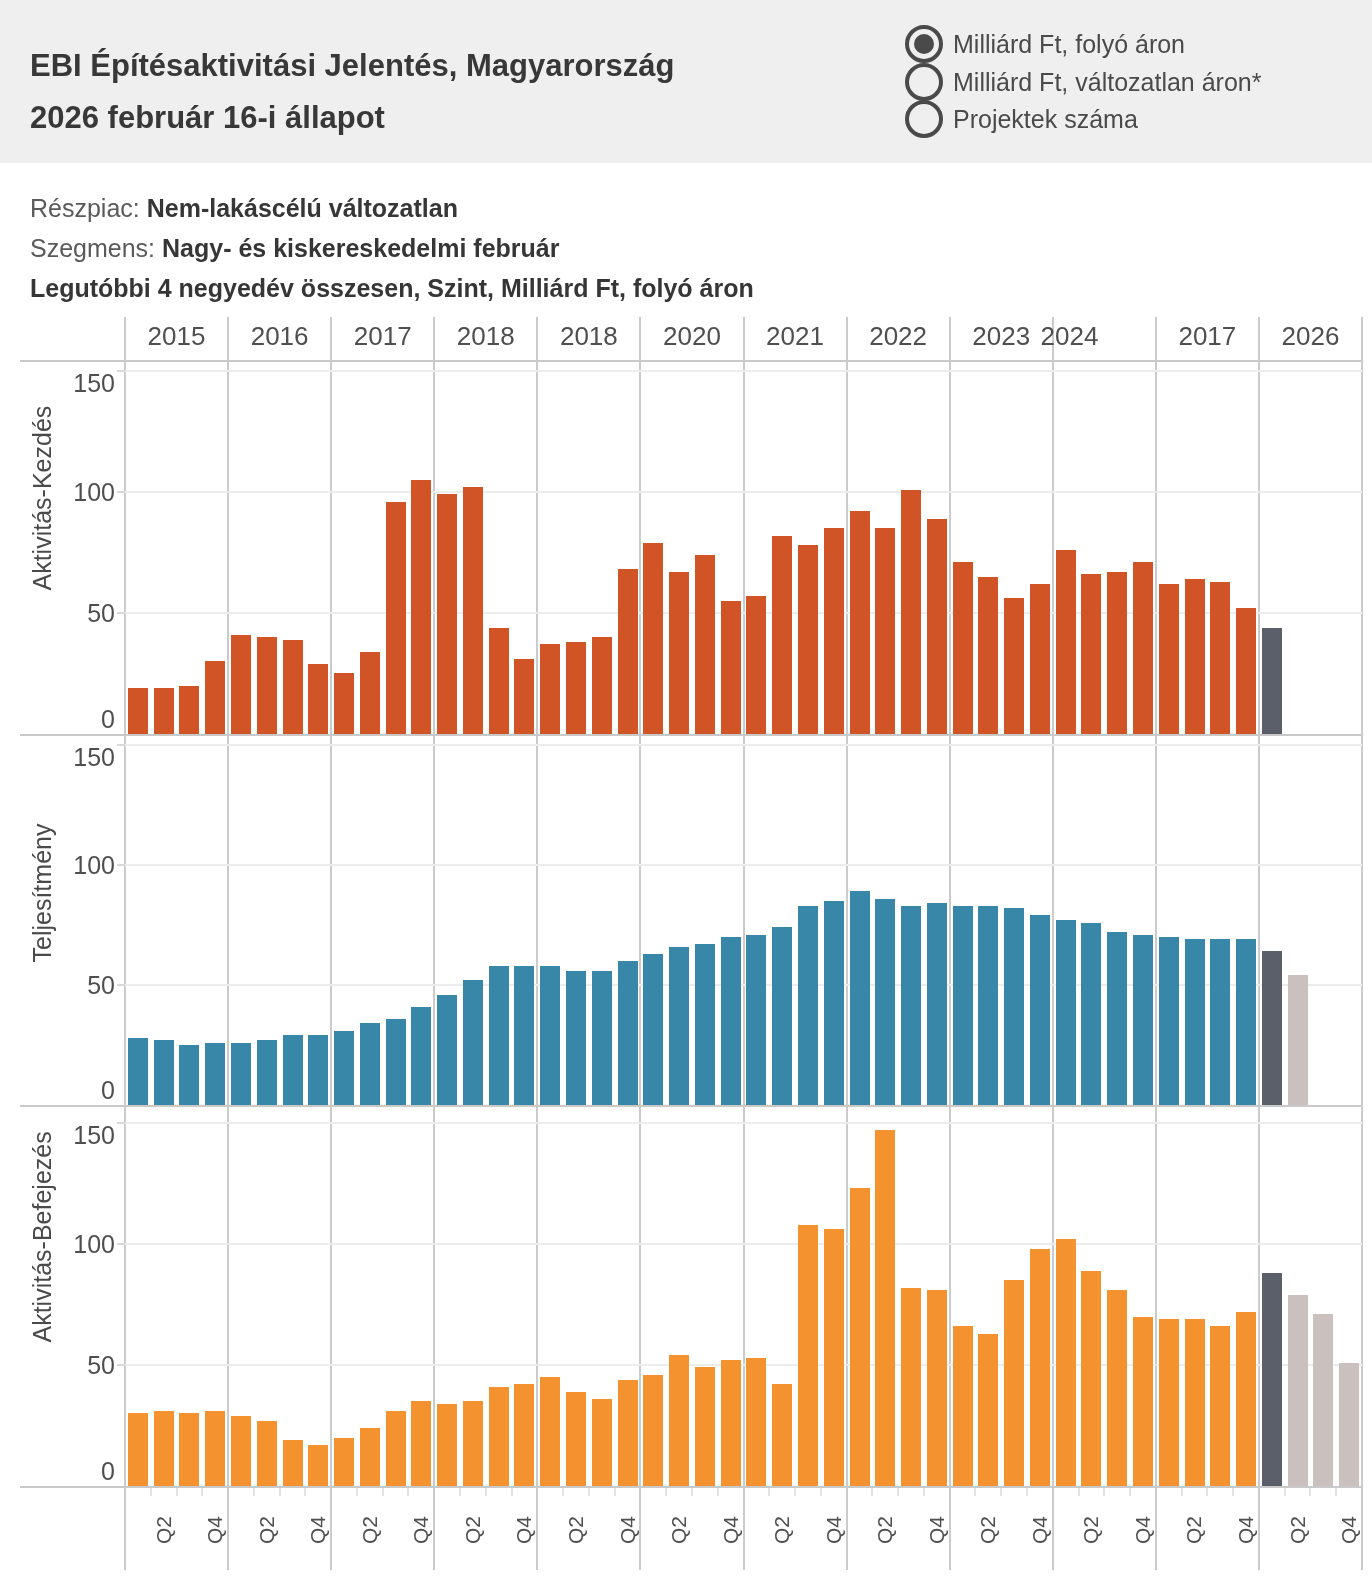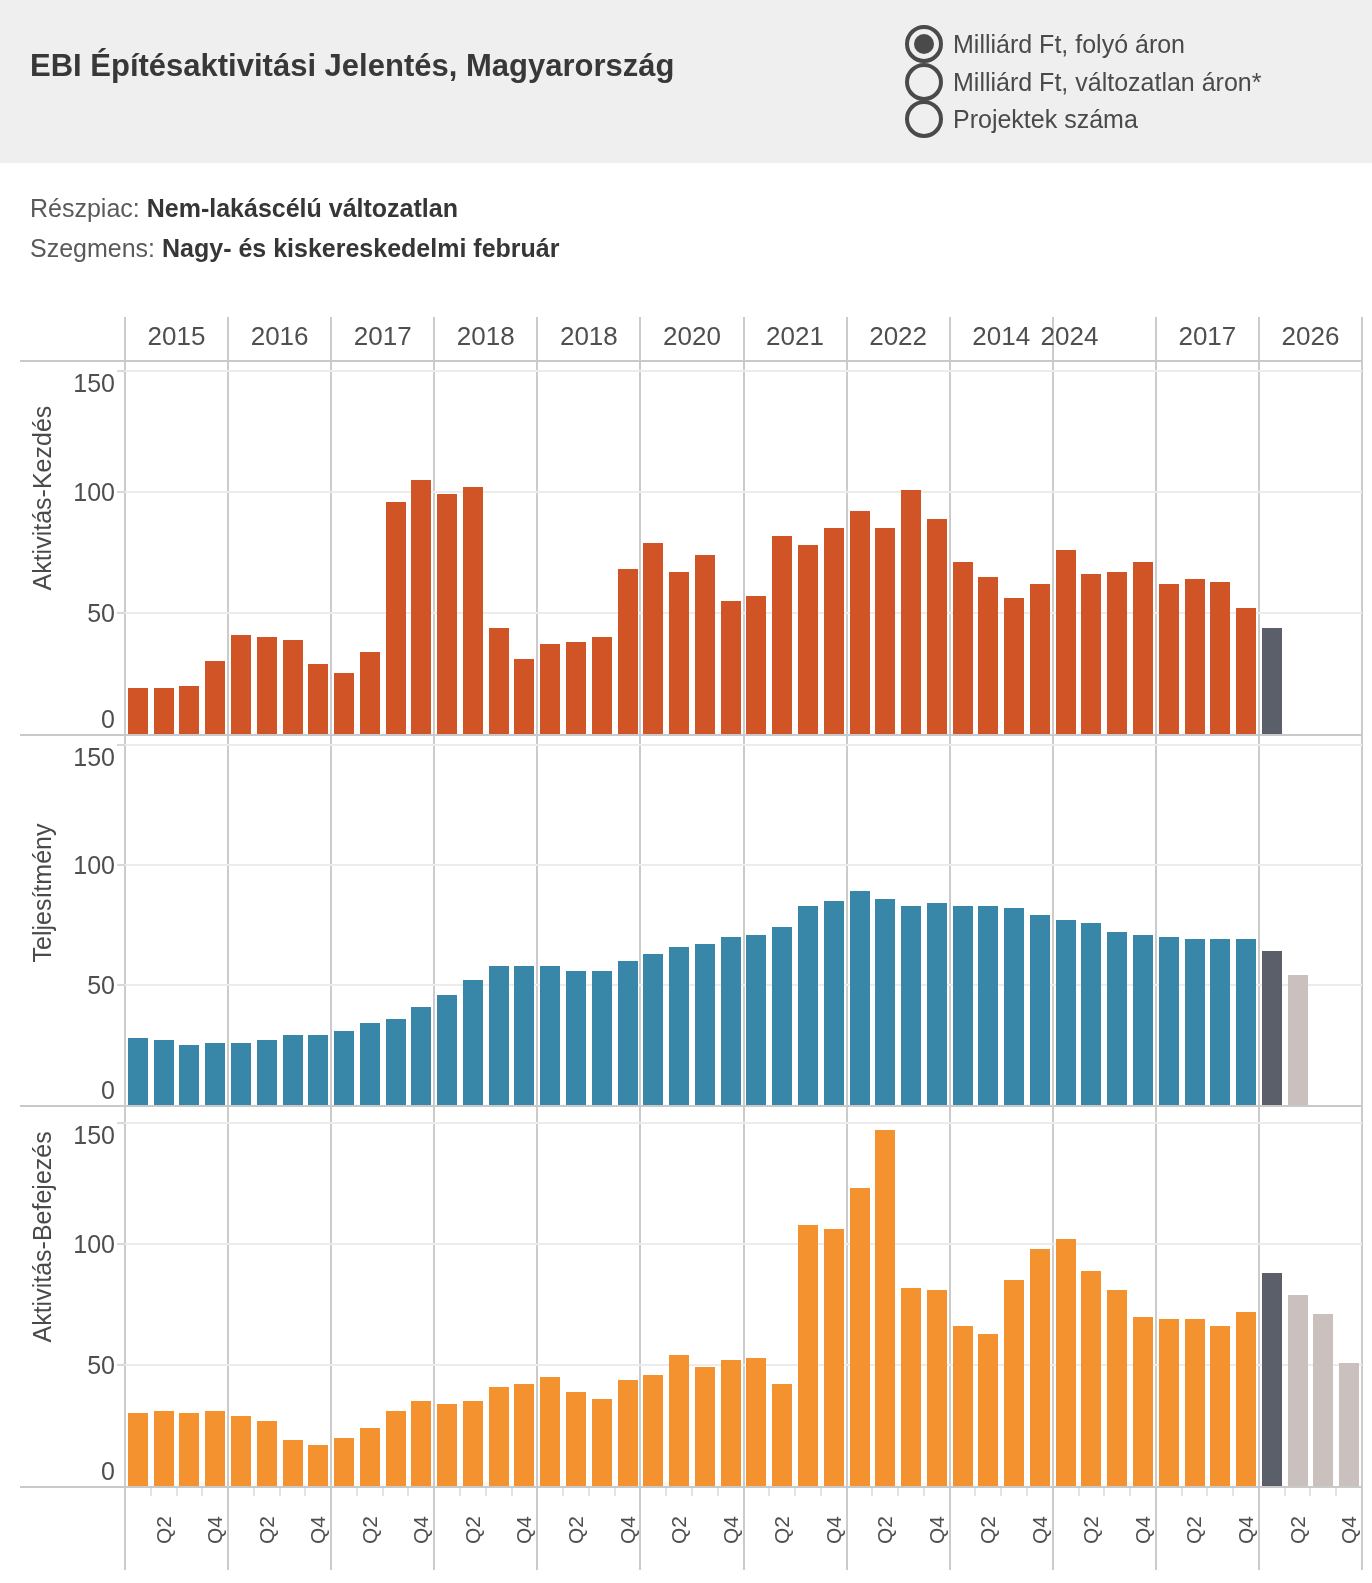--- a/index.html
+++ b/index.html
@@ -61,20 +61,21 @@
 </style>
 </head>
 <body>
 
 <div id="app">
 
   <div class="header-strip"></div>
 
   <div class="title-block">
     <div class="title-line">EBI Építésaktivitási Jelentés, Magyarország</div>
+    <div class="title-line">2026 február 16-i állapot</div>
   </div>
 
   <div class="radio-group">
     <div class="radio-row" style="top:2px;">
       <span class="radio-circle selected">
           <span class="dot"></span>
         </span>
       <span class="radio-label">Milliárd Ft, folyó áron</span>
     </div>
     <div class="radio-row" style="top:40px;">
@@ -87,20 +88,21 @@
       <span class="radio-circle">
           <span class="dot"></span>
         </span>
       <span class="radio-label">Projektek száma</span>
     </div>
   </div>
 
   <div class="filters">
     <div class="filter-line"><span>Részpiac:</span> <b>Nem-lakáscélú változatlan</b></div>
     <div class="filter-line"><span>Szegmens:</span> <b>Nagy- és kiskereskedelmi február</b></div>
+    <div class="filter-line all-bold">Legutóbbi 4 negyedév összesen, Szint, Milliárd Ft, folyó áron</div>
   </div>
 
   <div id="chart-area">
       <div class="vline" style="left: 124px; top: 317px; height: 1253px;"></div>
       <div class="vline" style="left: 227.083px; top: 317px; height: 1253px;"></div>
       <div class="vline" style="left: 330.167px; top: 317px; height: 1253px;"></div>
       <div class="vline" style="left: 433.25px; top: 317px; height: 1253px;"></div>
       <div class="vline" style="left: 536.333px; top: 317px; height: 1253px;"></div>
       <div class="vline" style="left: 639.417px; top: 317px; height: 1253px;"></div>
       <div class="vline" style="left: 742.5px; top: 317px; height: 1253px;"></div>
@@ -111,21 +113,21 @@
       <div class="vline" style="left: 1257.92px; top: 317px; height: 1253px;"></div>
       <div class="vline" style="left: 1361px; top: 317px; height: 1253px;"></div>
       <div class="year-label" style="left: 125px; width: 103.083px;">2015</div>
       <div class="year-label" style="left: 228.083px; width: 103.083px;">2016</div>
       <div class="year-label" style="left: 331.167px; width: 103.083px;">2017</div>
       <div class="year-label" style="left: 434.25px; width: 103.083px;">2018</div>
       <div class="year-label" style="left: 537.333px; width: 103.083px;">2018</div>
       <div class="year-label" style="left: 640.417px; width: 103.083px;">2020</div>
       <div class="year-label" style="left: 743.5px; width: 103.083px;">2021</div>
       <div class="year-label" style="left: 846.583px; width: 103.083px;">2022</div>
-      <div class="year-label" style="left: 949.667px; width: 103.083px;">2014</div>
+      <div class="year-label" style="left: 949.667px; width: 103.083px;">2023</div>
       <div class="year-label" style="left: 1018px; width: 103.083px;">2024</div>
       <div class="year-label" style="left: 1155.83px; width: 103.083px;">2017</div>
       <div class="year-label" style="left: 1258.92px; width: 103.083px;">2026</div>
       <div class="hdivider" style="left: 20px; top: 360px; width: 1342px;"></div>
       <div class="hdivider" style="left: 20px; top: 734px; width: 1342px;"></div>
       <div class="hdivider" style="left: 20px; top: 1105px; width: 1342px;"></div>
       <div class="hdivider" style="left: 20px; top: 1486px; width: 1342px;"></div>
       <div class="gridline" style="left: 125px; top: 612px; width: 1237px;"></div>
       <div class="ytick-stub" style="left: 117px; top: 612px;"></div>
       <div class="gridline" style="left: 125px; top: 491px; width: 1237px;"></div>

